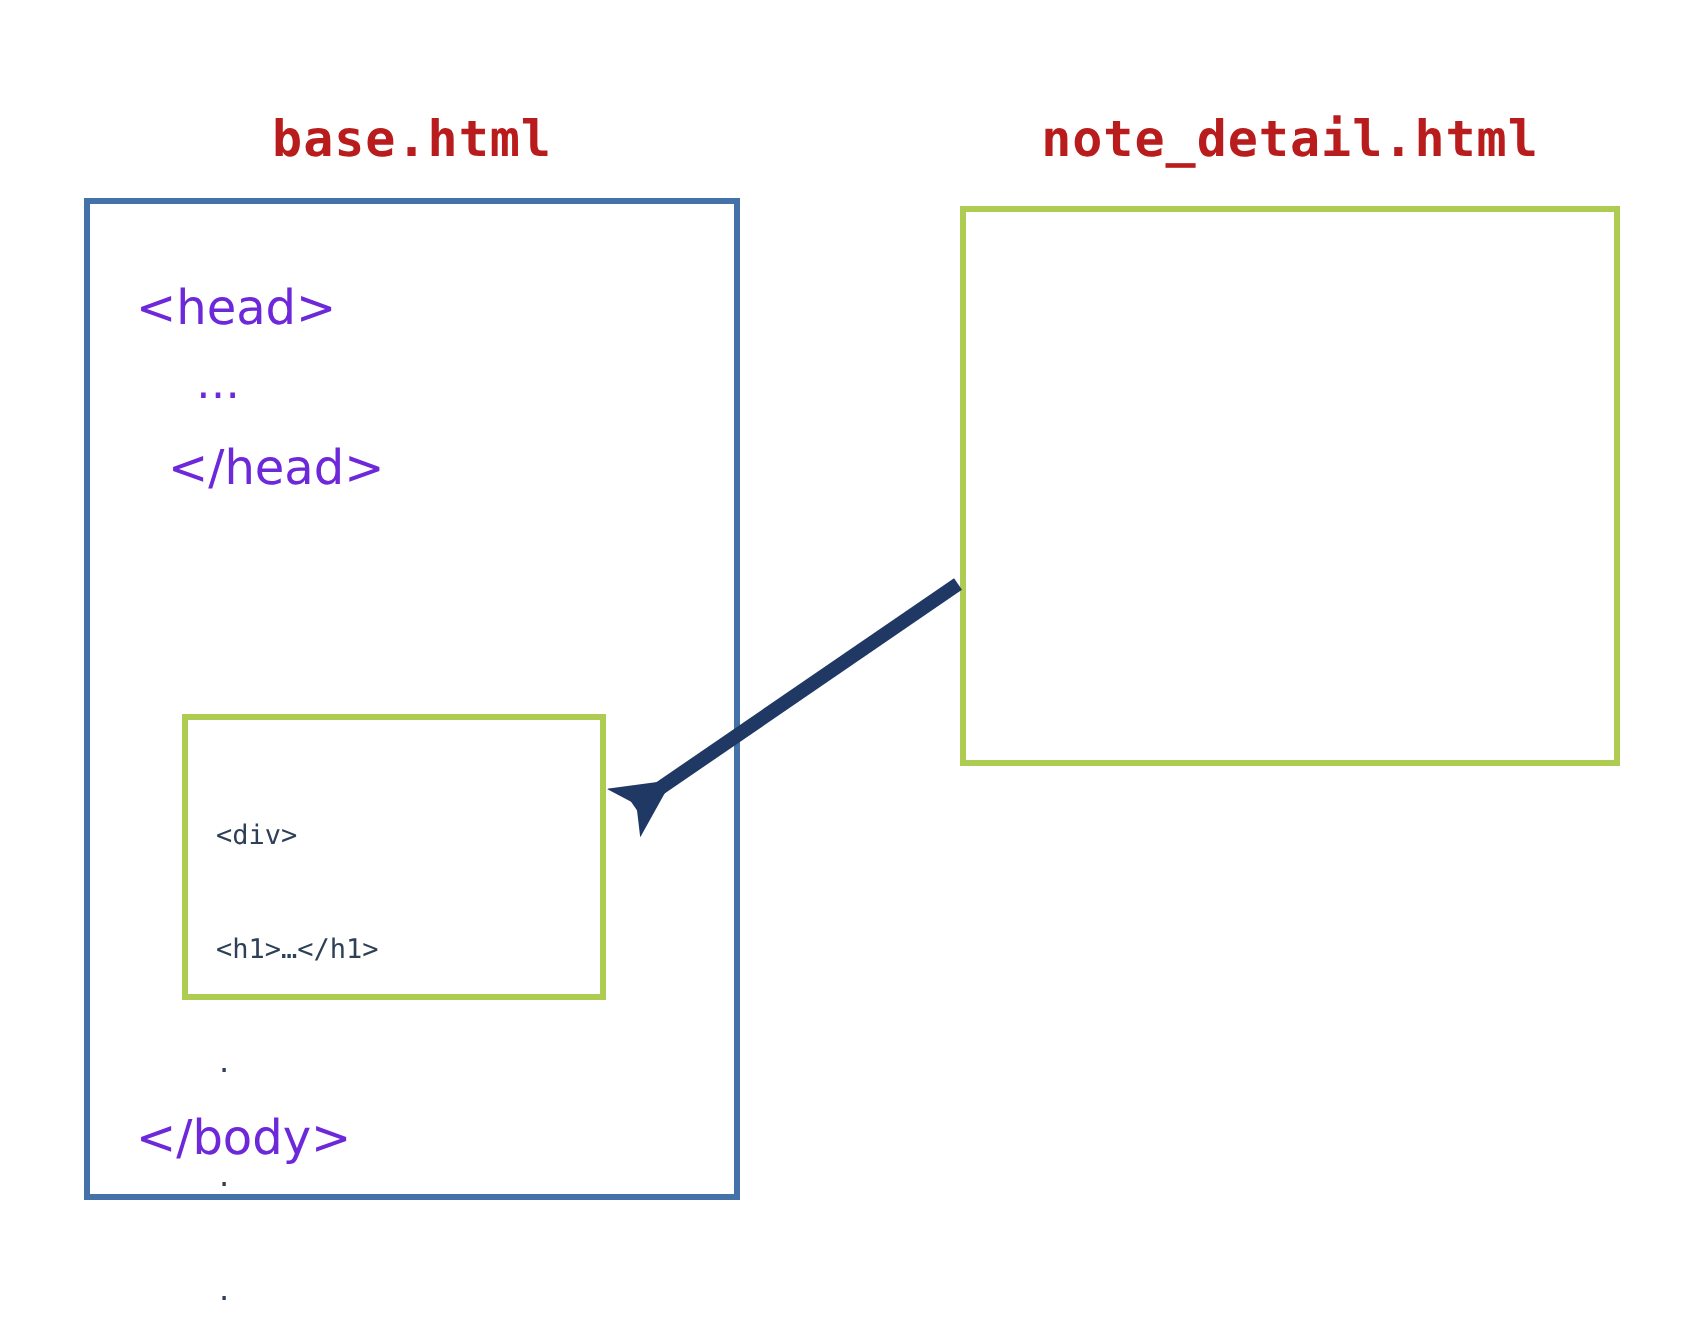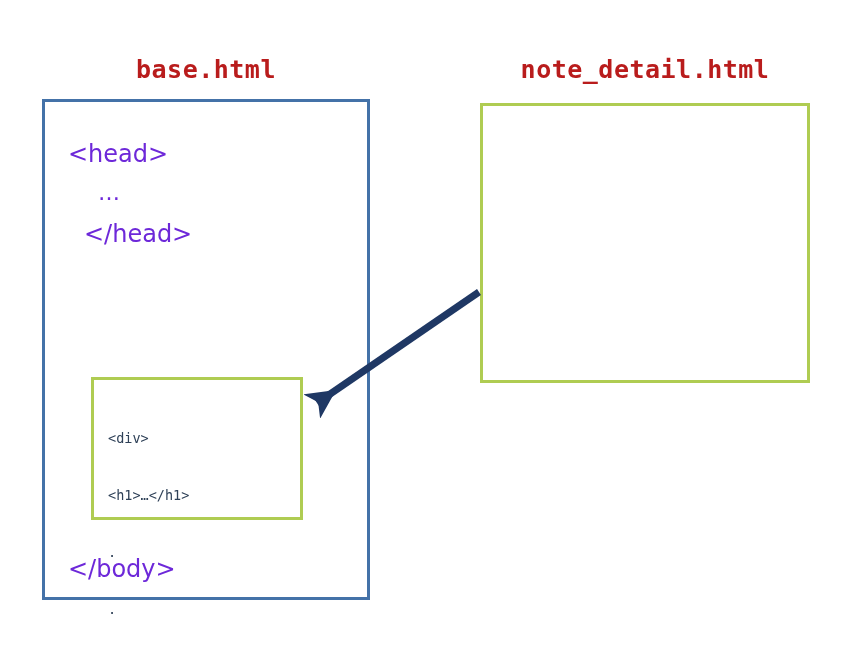--- a/index.html
+++ b/index.html
@@ -78,21 +78,21 @@
   #line-head-dots   { left: 98px;  top: 180px; font-size: 22px; }
   #line-head-close  { left: 68px;  top: 220px; margin-left: 16px; }
   #line-body-open   { left: 68px;  top: 337px; }
   #line-body-close  { left: 68px;  top: 533px; margin-top: 22px; }
 
   
   #inner-box {
     position: absolute;
     box-sizing: border-box;
     left: 91px;
-    top: 377px;
+    top: 357px;
     width: 212px;
     height: 143px;
     border: 3px solid #AFCC52;
     background: transparent;
   }
   #inner-code {
     position: absolute;
     left: 14px;
     top: 11px;
     font-family: "DejaVu Sans Mono", monospace;

